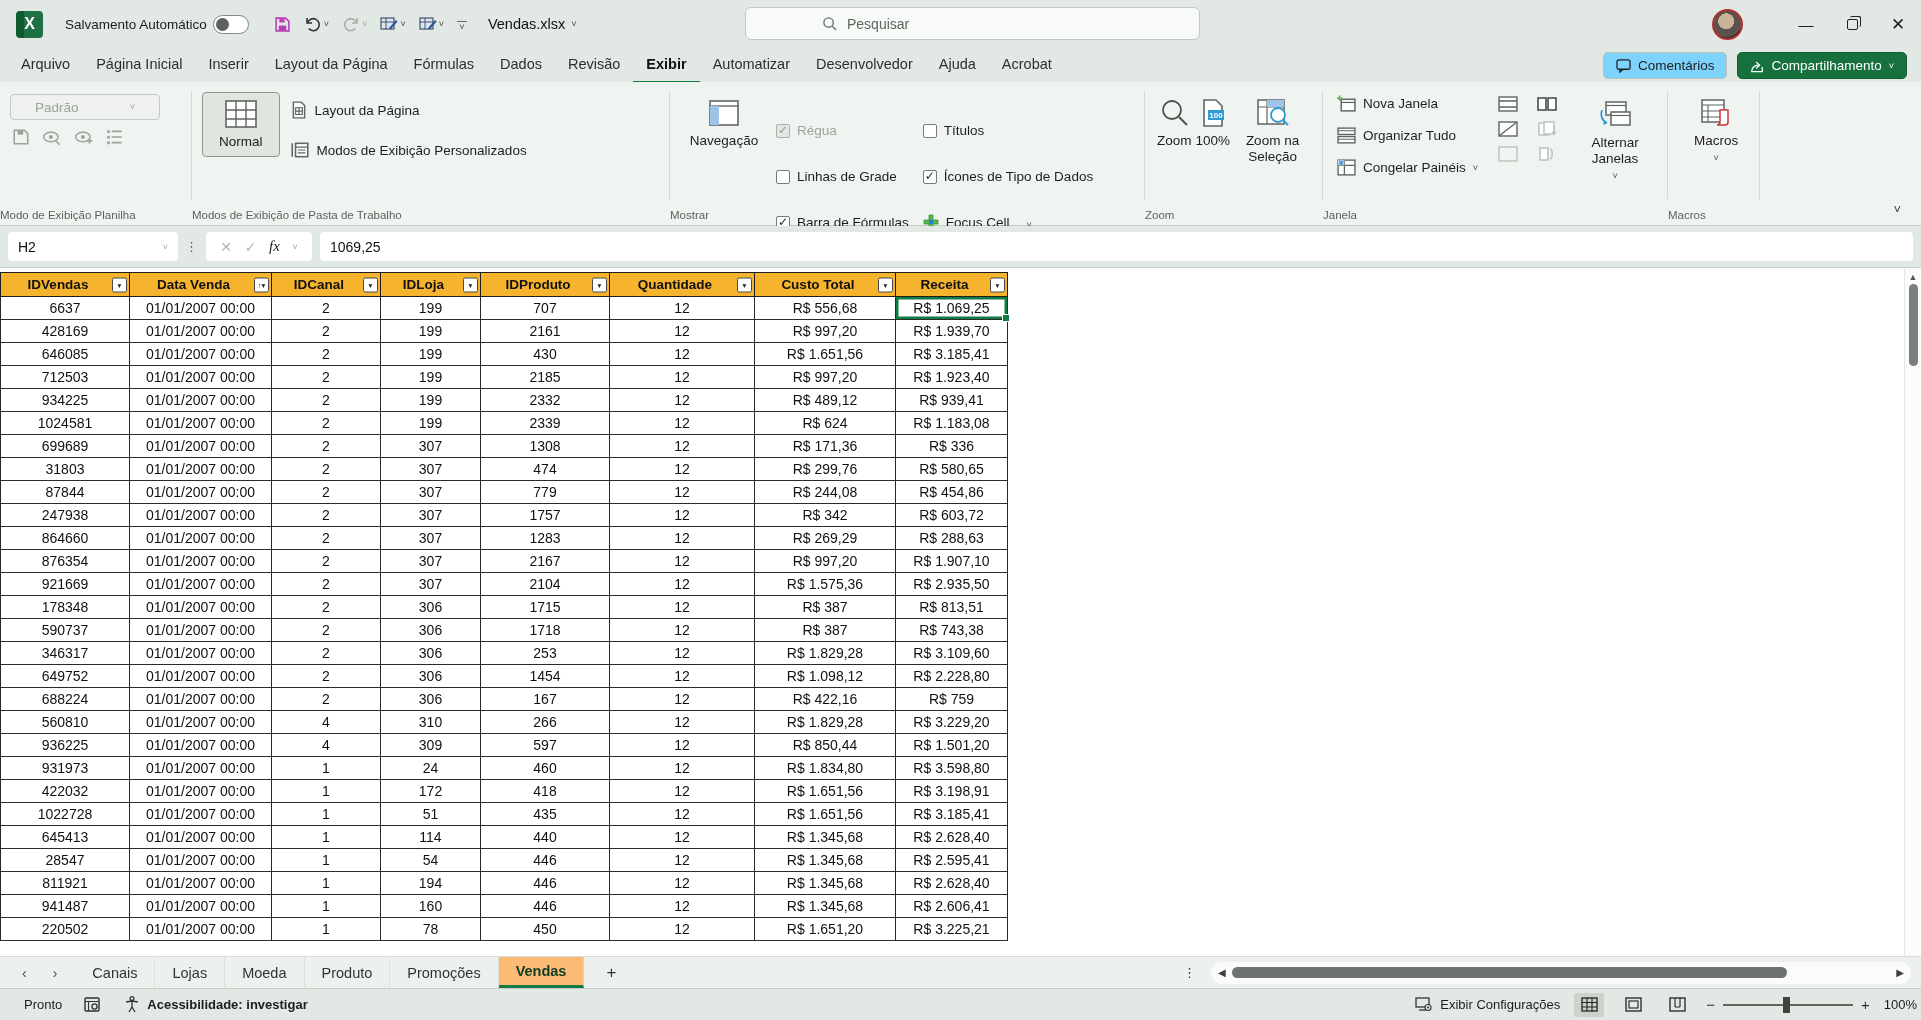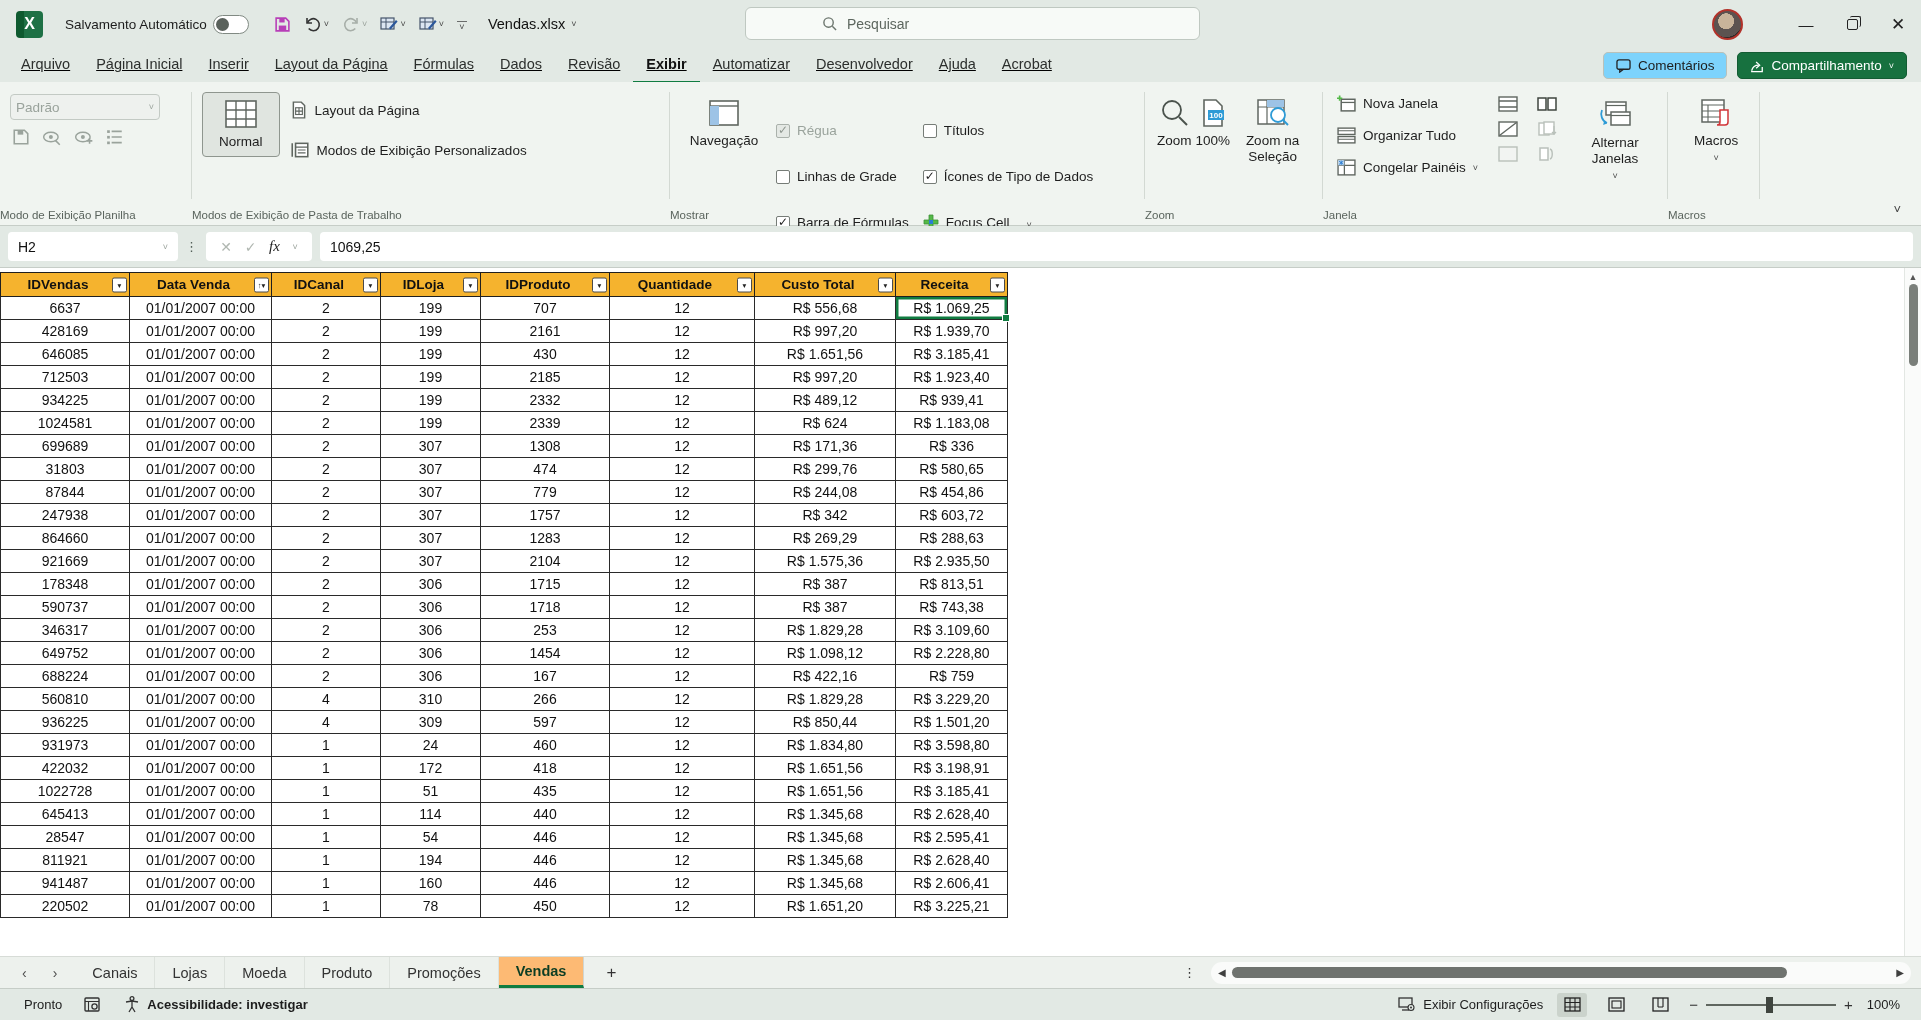--- a/index.html
+++ b/index.html
@@ -35,21 +35,21 @@
 
   
   .ribbon{position:absolute;left:0;top:82px;width:100%;height:144px;background:#F0F4F0;border-bottom:1px solid #c6cdc7;display:flex;}
   .rgroup{position:relative;height:100%;padding:8px 10px 22px;display:flex;align-items:flex-start;}
   .rgroup:after{content:'';position:absolute;right:0;top:10px;bottom:26px;width:1px;background:#d3d9d3;}
   .glabel{position:absolute;left:0;right:0;bottom:4px;font-size:11.5px;color:#5a645d;white-space:nowrap;}
   .bigbtn{display:flex;flex-direction:column;align-items:center;justify-content:flex-start;gap:5px;padding:6px 16px;border-radius:4px;text-align:center;font-size:13.5px;color:#1e1e1e;line-height:16px;}
   .bigbtn.selected{background:#E0E5E0;border:1px solid #8f968f;}
   .smallbtn{display:flex;align-items:center;gap:7px;font-size:13.5px;color:#1e1e1e;padding:3px 4px;white-space:nowrap;}
   .disabledtxt{color:#9aa39c;}
-  .dd{width:150px;height:26px;border:1px solid #c3cac4;border-radius:4px;background:#eef1ee;color:#9aa39c;font-size:13.5px;display:flex;align-items:center;justify-content:space-between;padding:0 5px;margin-bottom:8px;}
+  .dd{width:150px;height:26px;border:1px solid #c3cac4;border-radius:4px;background:#eef1ee;color:#9aa39c;font-size:13.5px;display:flex;align-items:center;justify-content:space-between;padding:0 24px;margin-bottom:8px;}
   .miniicons{display:flex;gap:12px;padding-left:2px;}
   .checkrow{display:flex;align-items:flex-end;gap:7px;font-size:13.5px;color:#1e1e1e;height:26px;white-space:nowrap;margin-top:20px;}
   .cb{width:14px;height:14px;border:1px solid #767c77;border-radius:2px;background:#fff;position:relative;}
   .cb.checked:after{content:'✓';position:absolute;left:1px;top:-2px;font-size:12px;color:#222;}
   .cb.disabled{background:#e4e8e4;border-color:#aab1ab;}
   .cb.disabled:after{color:#8e968f;}
   .checkcol{display:flex;flex-direction:column;justify-content:flex-start;padding-top:2px;}
   .vstack{display:flex;flex-direction:column;gap:4px;padding-top:2px;}
   .iconcol{display:flex;flex-direction:column;gap:9px;padding:6px 6px 0 6px;}
   .ribbon-collapse{position:absolute;right:20px;bottom:8px;color:#444;font-size:13px;}
@@ -86,21 +86,21 @@
   .stab.active{background:#fdba74;font-weight:bold;color:#0c3d23;border-bottom:3px solid #107C41;border-right:1px solid #d0d5d0;}
   .addtab{display:flex;align-items:center;padding:0 22px;color:#333;font-size:17px;}
   .tabdots{display:flex;align-items:center;color:#333;font-size:13px;margin-left:auto;padding-right:14px;letter-spacing:1px;}
   .hscroll{width:700px;height:22px;align-self:center;margin-right:10px;background:#FAFBFA;border-radius:11px;display:flex;align-items:center;padding:0 7px;gap:6px;}
   .hscroll .harr{color:#3f3f3f;font-size:10px;}
   .hthumb{height:11px;border-radius:6px;background:#6f736f;width:555px;}
 
   
   .statusbar{position:absolute;left:0;top:988px;width:100%;height:32px;background:#E2E9E4;border-top:1px solid #c6cdc7;display:flex;align-items:center;font-size:13px;color:#1d1d1d;}
   .sleft{display:flex;align-items:center;gap:22px;padding-left:24px;}
-  .sright{margin-left:auto;display:flex;align-items:center;gap:14px;padding-right:21px;}
+  .sright{margin-left:auto;display:flex;align-items:center;gap:14px;padding-right:4px;}
   .viewbtn{width:30px;height:24px;display:flex;align-items:center;justify-content:center;border-radius:3px;}
   .viewbtn.active{background:#CBD3CC;}
   .zoomslider{display:flex;align-items:center;gap:8px;}
   .ztrack{width:130px;height:2px;background:#5f665f;position:relative;}
   .zknob{position:absolute;left:60px;top:-7px;width:7px;height:16px;background:#3f453f;}
   .zsign{font-size:15px;color:#333;}
   .boldtxt{font-weight:bold;}
 
   
   .ic{display:inline-flex;align-items:center;justify-content:center;}
@@ -176,21 +176,21 @@
       <div class="avatar"></div>
       <div class="winctl">—</div>
       <div class="winctl">
           <span class="restore-glyph"></span>
         </div>
       <div class="winctl" style="font-size:17px;">✕</div>
     </div>
   </div>
 
   <div class="menubar">
-    <div id="menu-tabs" style="display:flex;text-decoration:underline;">
+    <div id="menu-tabs" style="display:flex;">
         <span class="mtab">Arquivo</span>
         <span class="mtab">Página Inicial</span>
         <span class="mtab">Inserir</span>
         <span class="mtab">Layout da Página</span>
         <span class="mtab">Fórmulas</span>
         <span class="mtab">Dados</span>
         <span class="mtab">Revisão</span>
         <span class="mtab active">Exibir</span>
         <span class="mtab">Automatizar</span>
         <span class="mtab">Desenvolvedor</span>
@@ -586,20 +586,30 @@
             <td>864660</td>
             <td>01/01/2007 00:00</td>
             <td>2</td>
             <td>307</td>
             <td>1283</td>
             <td>12</td>
             <td>R$ 269,29</td>
             <td>R$ 288,63</td>
           </tr>
           <tr>
+            <td>876354</td>
+            <td>01/01/2007 00:00</td>
+            <td>2</td>
+            <td>307</td>
+            <td>2167</td>
+            <td>12</td>
+            <td>R$ 997,20</td>
+            <td>R$ 1.907,10</td>
+          </tr>
+          <tr>
             <td>921669</td>
             <td>01/01/2007 00:00</td>
             <td>2</td>
             <td>307</td>
             <td>2104</td>
             <td>12</td>
             <td>R$ 1.575,36</td>
             <td>R$ 2.935,50</td>
           </tr>
           <tr>

